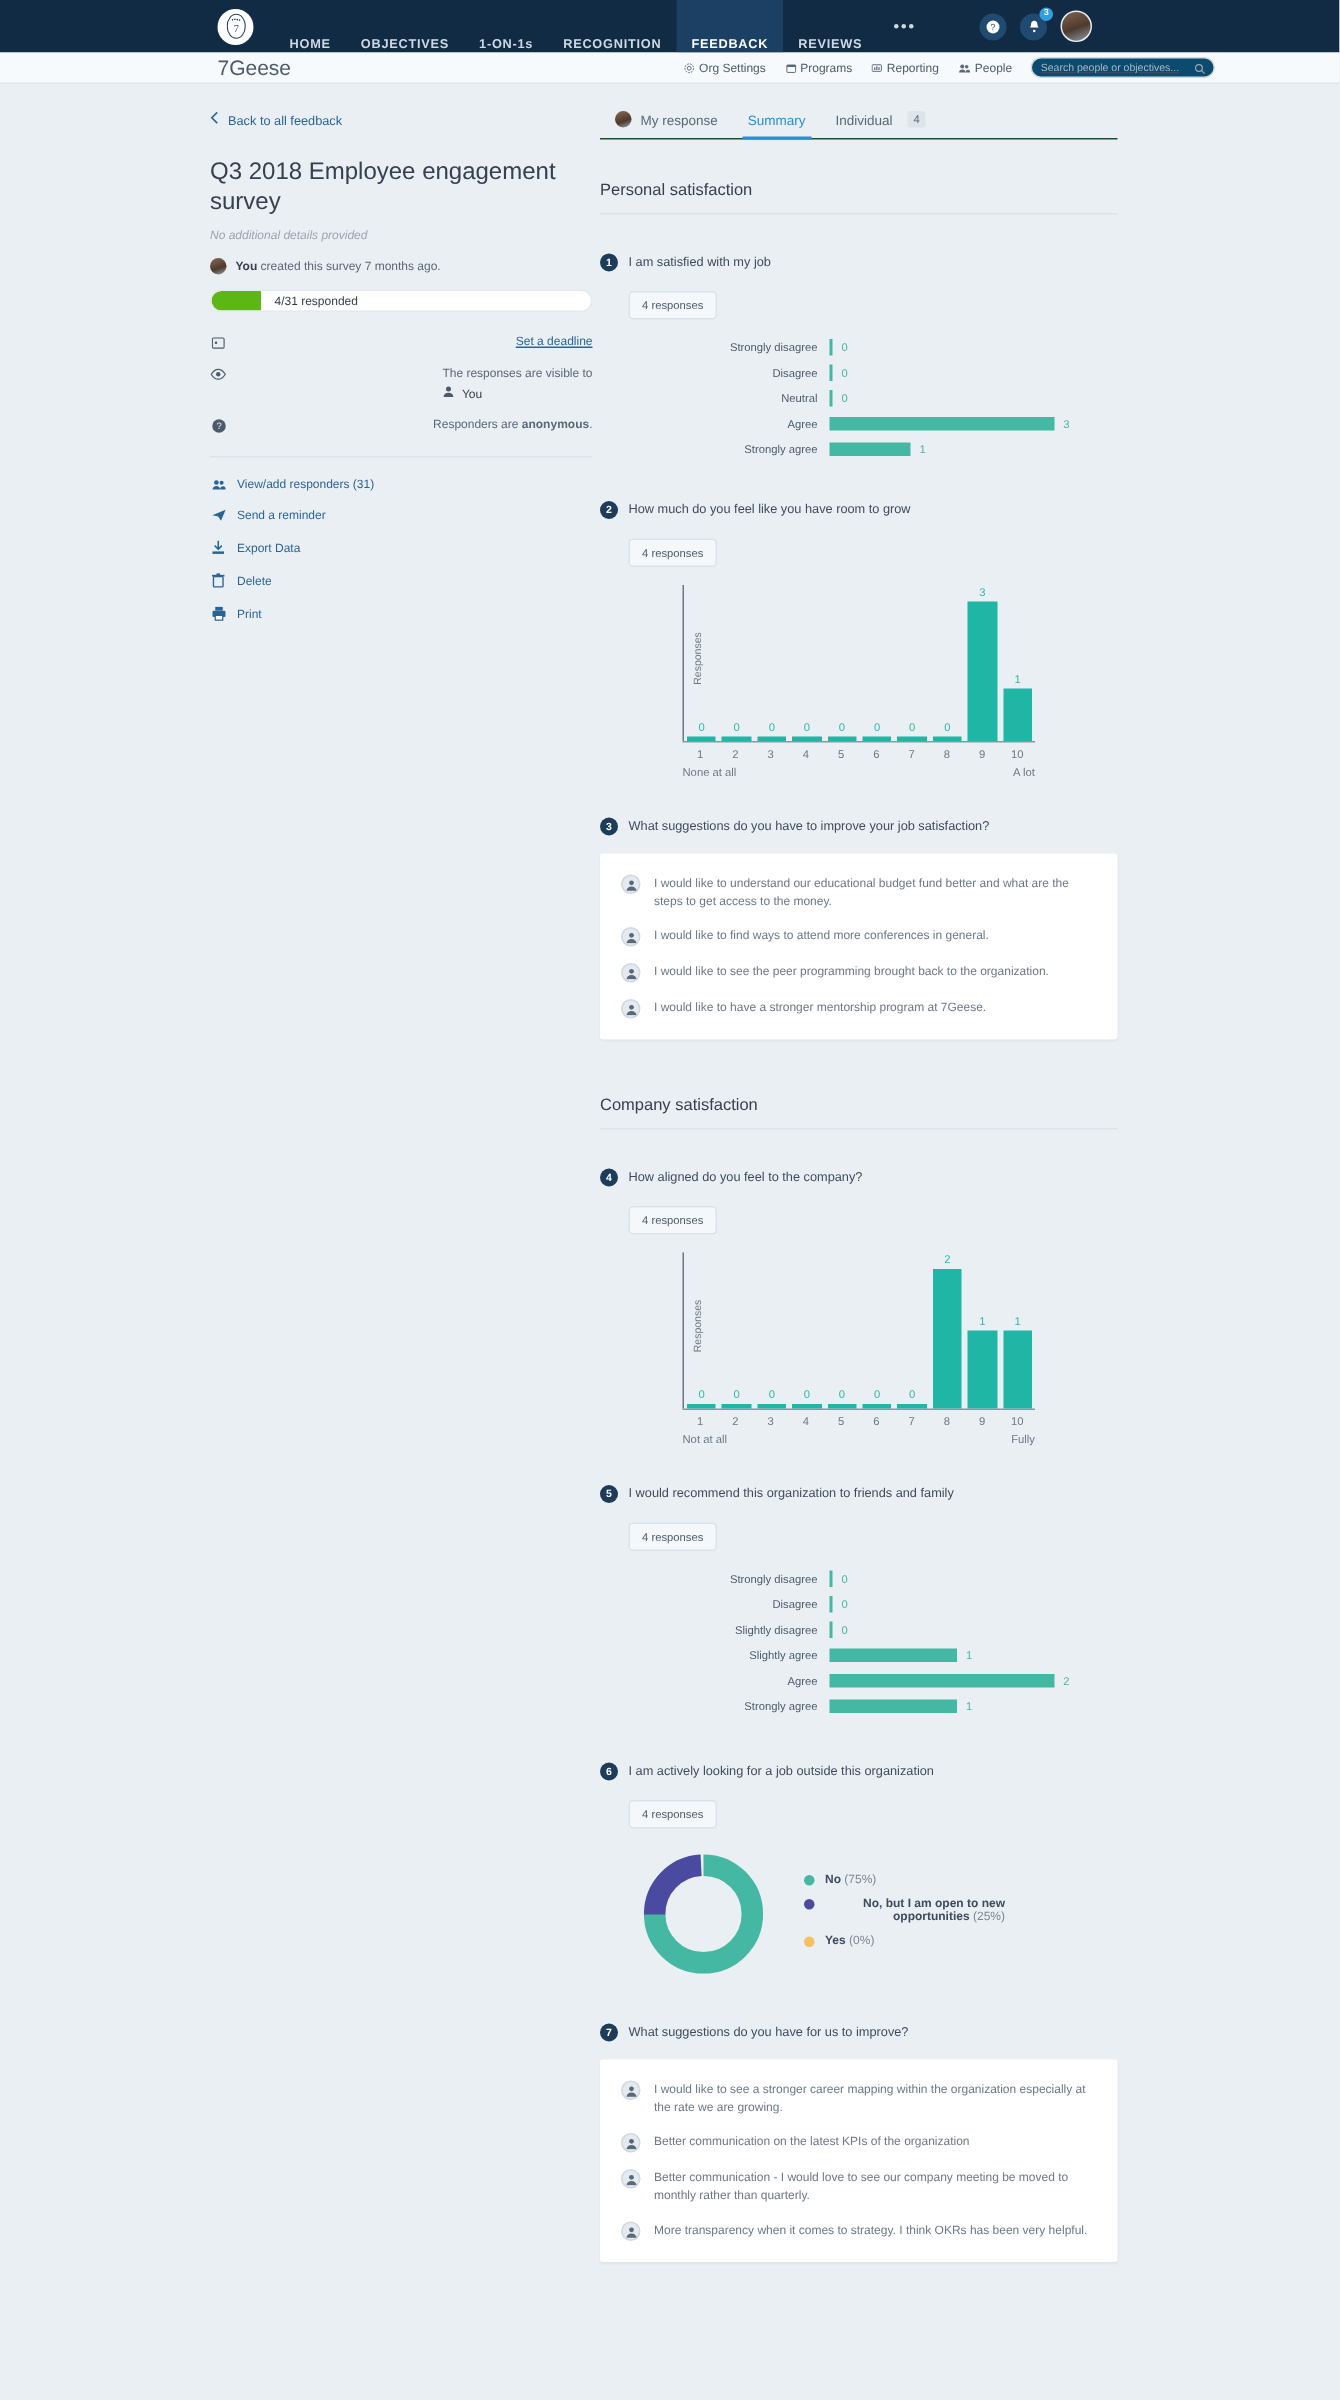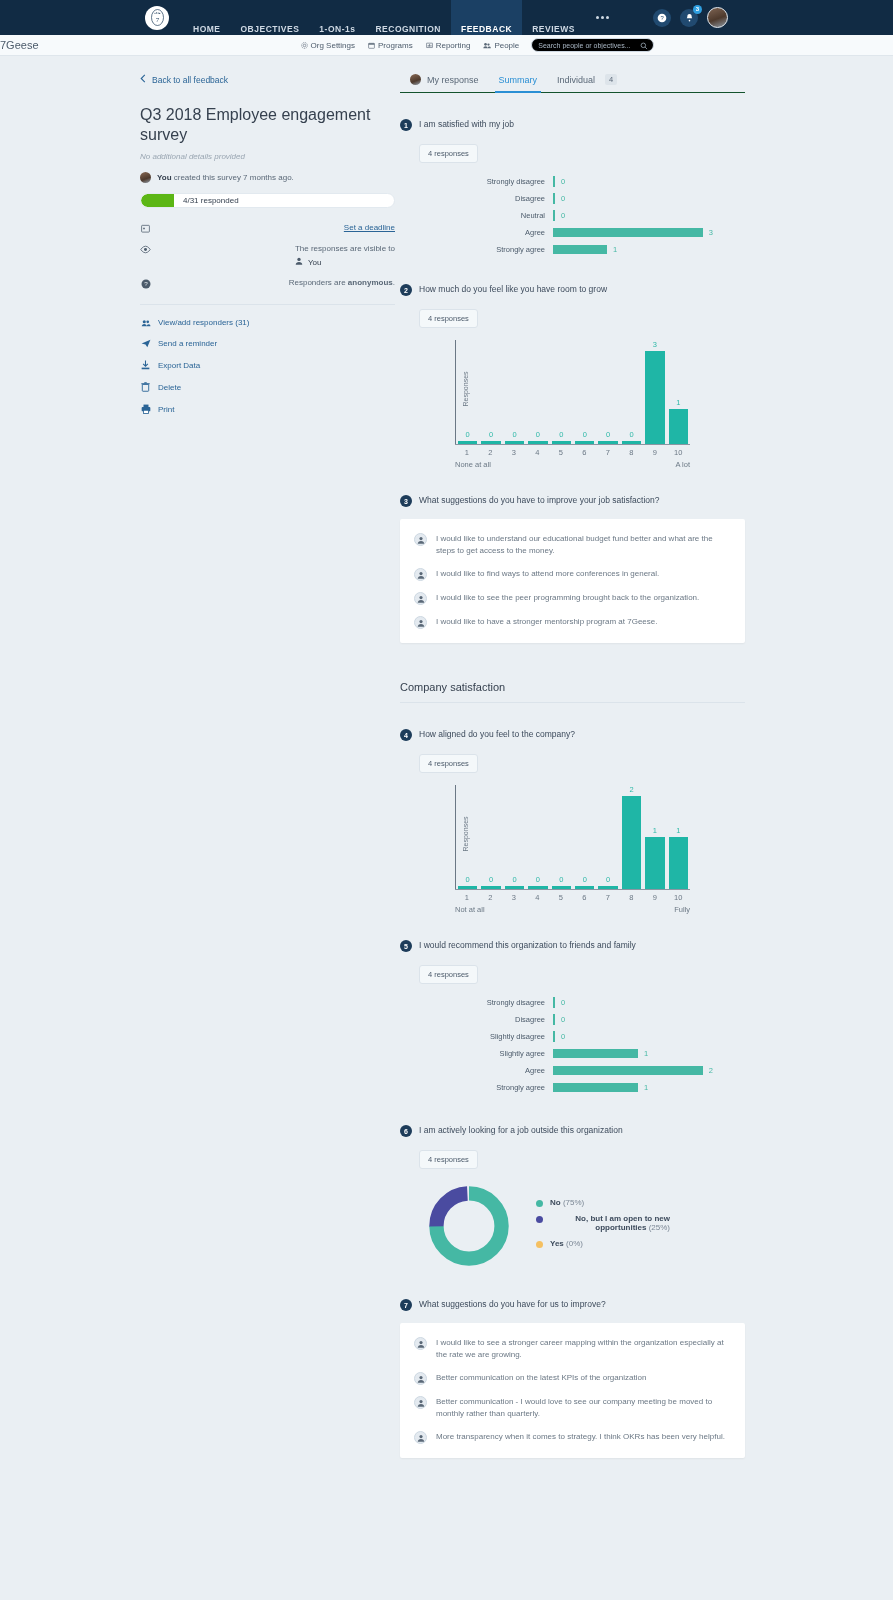--- a/index.html
+++ b/index.html
@@ -71,29 +71,29 @@
 
   
   .subnav {
     height: 21px;
     background: #f7fafc;
     border-bottom: 1px solid #dfe6ec;
     display: flex; align-items: center;
     position: relative;
     font-size: 8px;
   }
-  .org-name { color: #4c5b6b; font-size: 11px; }
+  .org-name { margin-left: 145px; color: #4c5b6b; font-size: 14px; }
   .subnav-links { display:flex; align-items:center; margin-left: 262px; gap: 13px; }
   .subnav-link { display:flex; align-items:center; gap:3px; color:#4c5b6b; cursor:pointer; white-space:nowrap;}
   .subnav-link svg { display:block; }
   .search-box {
     margin-left: 12px;
     width: 123px; height: 14px;
     border: 1px solid #cfd9e3; border-radius: 8px;
-    background: #000000;
+    background: #0c4a6e;
     display:flex;align-items:center;
     padding: 0 6px;
     position: relative;
     text-decoration: underline;
   }
   .search-box input {
     border: 0; outline: 0; width: 100%;
     font-size: 7px; color: #8795a5; background: transparent;
     font-family: "Liberation Sans", sans-serif;
   }
@@ -458,20 +458,21 @@
       </div>
       <div class="tab active">
         <span>Summary</span>
       </div>
       <div class="tab">
         <span>Individual</span>
         <span class="tab-count">4</span>
       </div>
     </div>
 
+    <div class="section-title">Personal satisfaction</div>
 
     <div class="question">
       <div class="q-head">
         <span class="q-num">1</span>
         <span class="q-text">I am satisfied with my job</span>
       </div>
       <div class="resp-pill">4 responses</div>
       <div class="likert">
         <div class="likert-row">
           <div class="likert-label">Strongly disagree</div>

